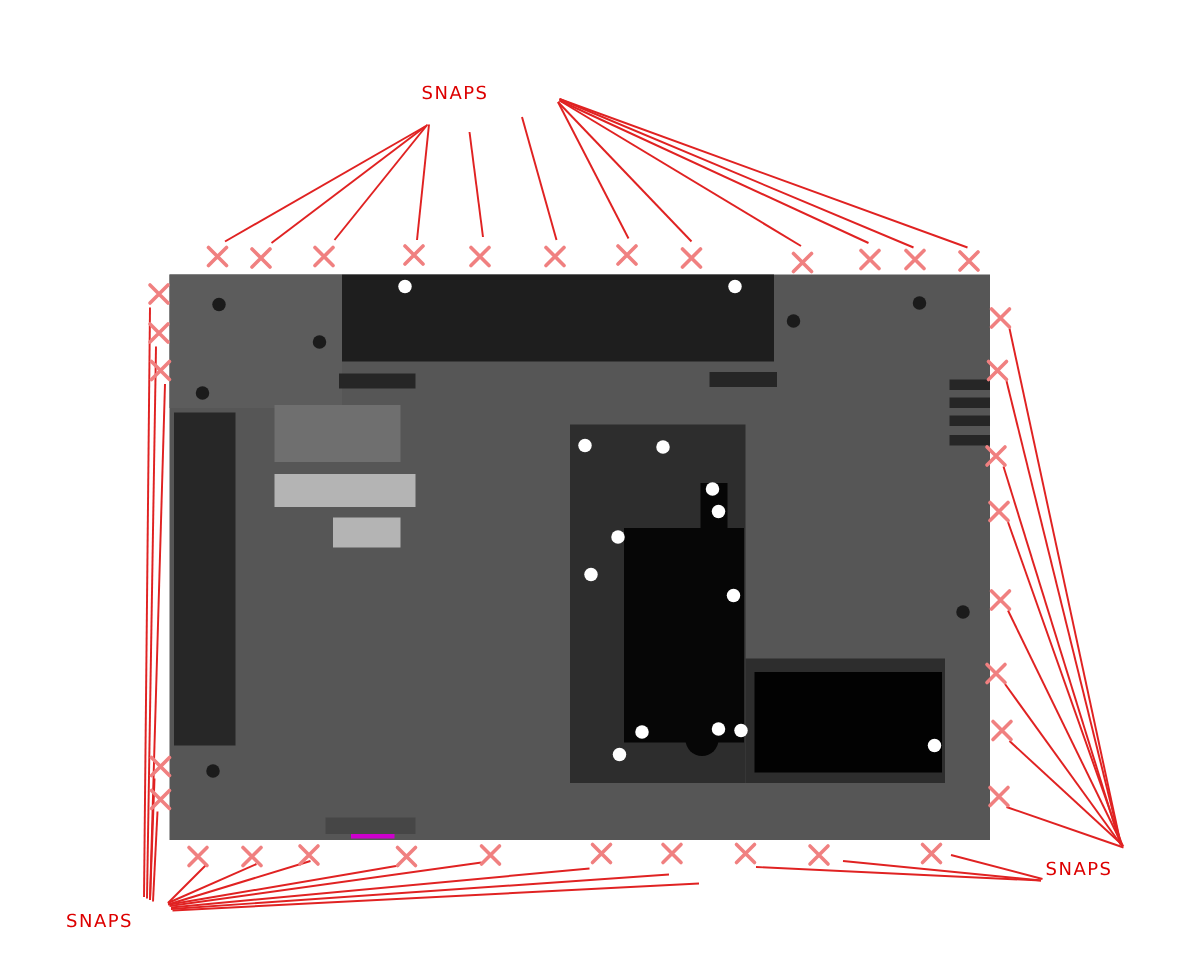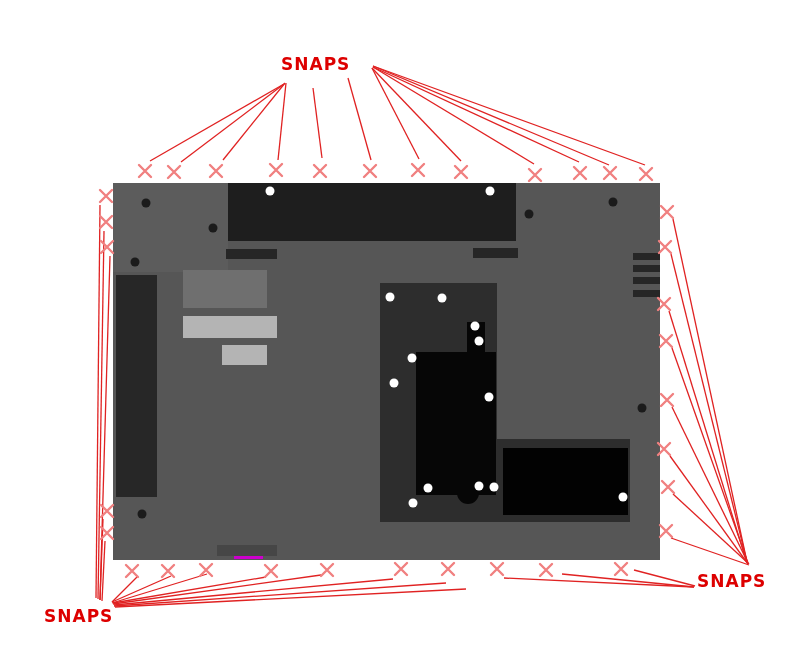--- a/index.html
+++ b/index.html
@@ -25,21 +25,21 @@
   #heatsink-bump{left:344px;top:305px;width:22px;height:16px;background:#060606;border-radius:0 0 11px 11px;}
   #hdd-black{left:390px;top:265px;width:125px;height:67px;background:#020202;}
   .vent{left:520px;width:27px;height:7px;background:#262626;}
   #vent-1{top:70px;} #vent-2{top:82px;} #vent-3{top:94px;} #vent-4{top:107px;}
   #bottom-dark-bar{left:104px;top:362px;width:60px;height:11px;background:#464646;}
   #magenta-strip{left:121px;top:373px;width:29px;height:3px;background:var(--magenta,#cc00cc);}
   
   #overlay{position:absolute;left:0;top:0;width:797px;height:648px;z-index:5;pointer-events:none;}
   .snaps-label{
     position:absolute;z-index:6;color:var(--accent,#dd0000);
-    font-weight:bold;font-size:17px;letter-spacing:1px;line-height:1;
+    font-weight:normal;font-size:12px;letter-spacing:1px;line-height:1;
   }
   #label-top{left:281px;top:56px;}
   #label-bottom-right{left:697px;top:573px;}
   #label-bottom-left{left:44px;top:608px;}
 </style>
 </head>
 <body>
 
 <div id="stage" style="--accent: #dd0000; --magenta: #cc00cc;">
 

